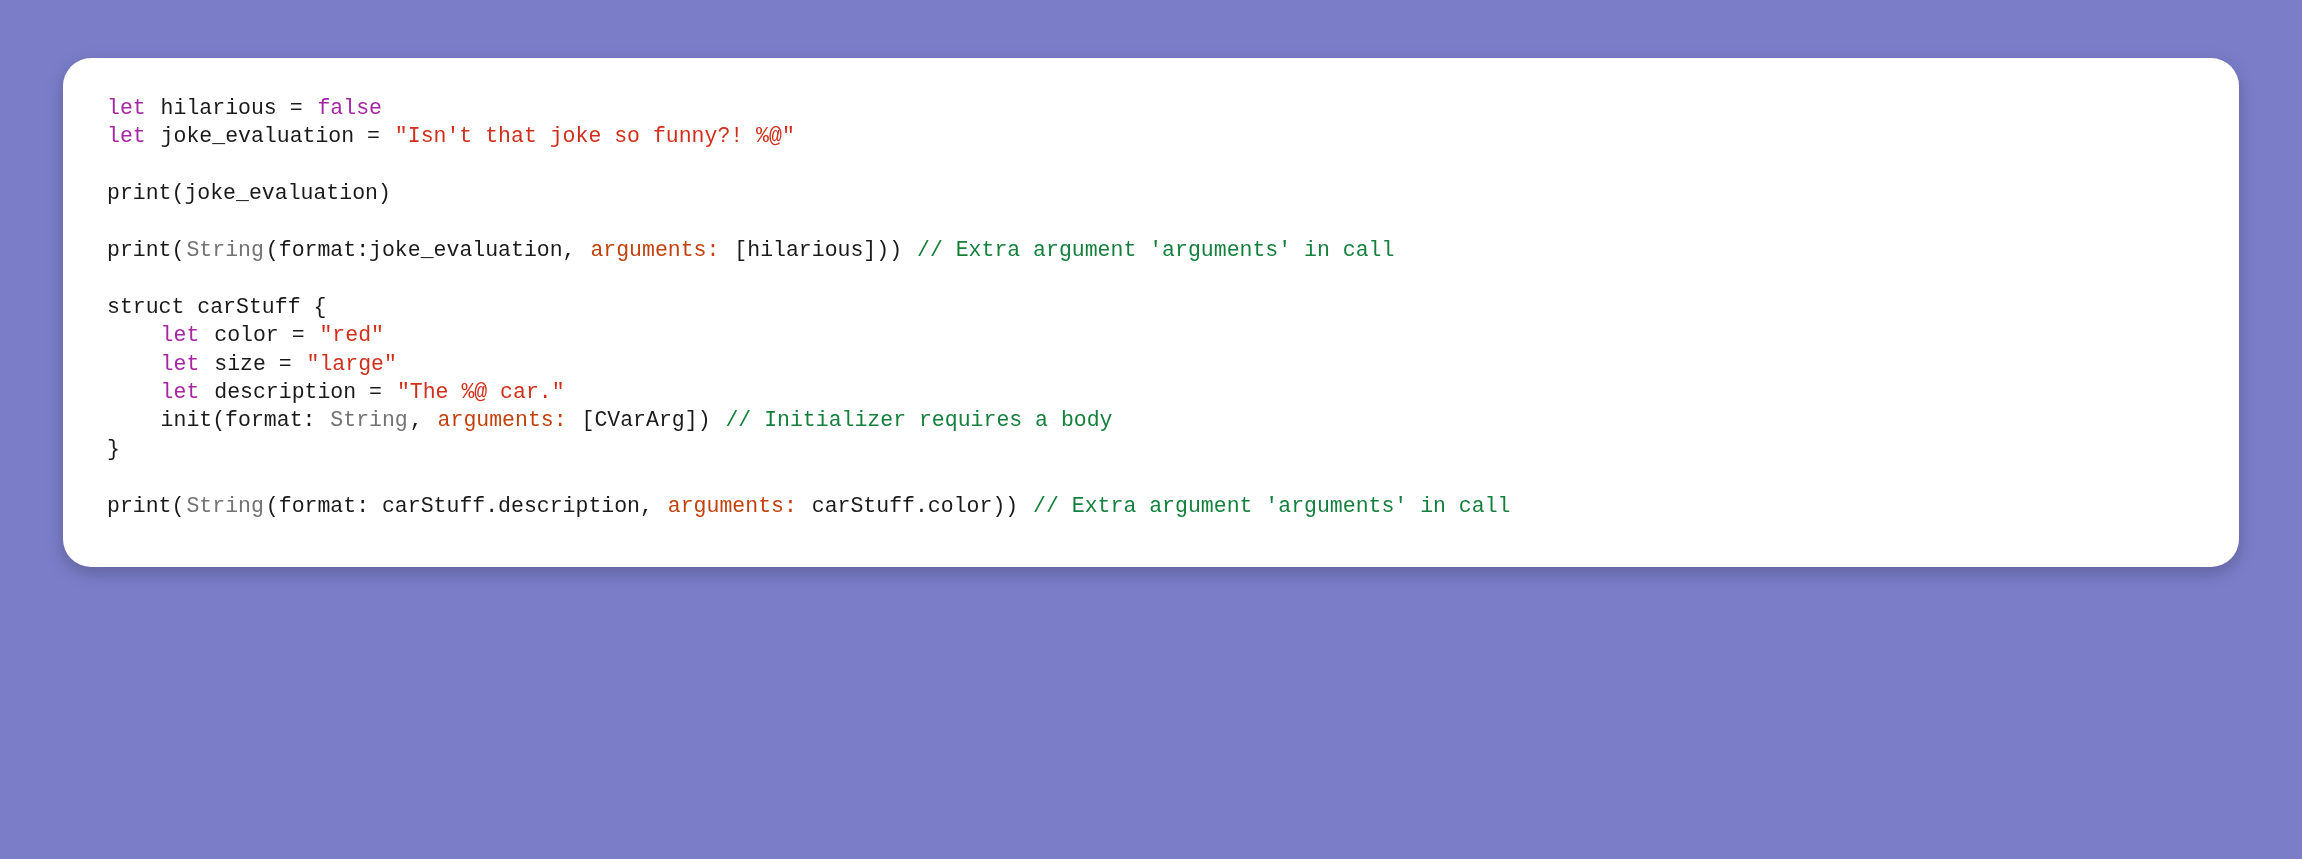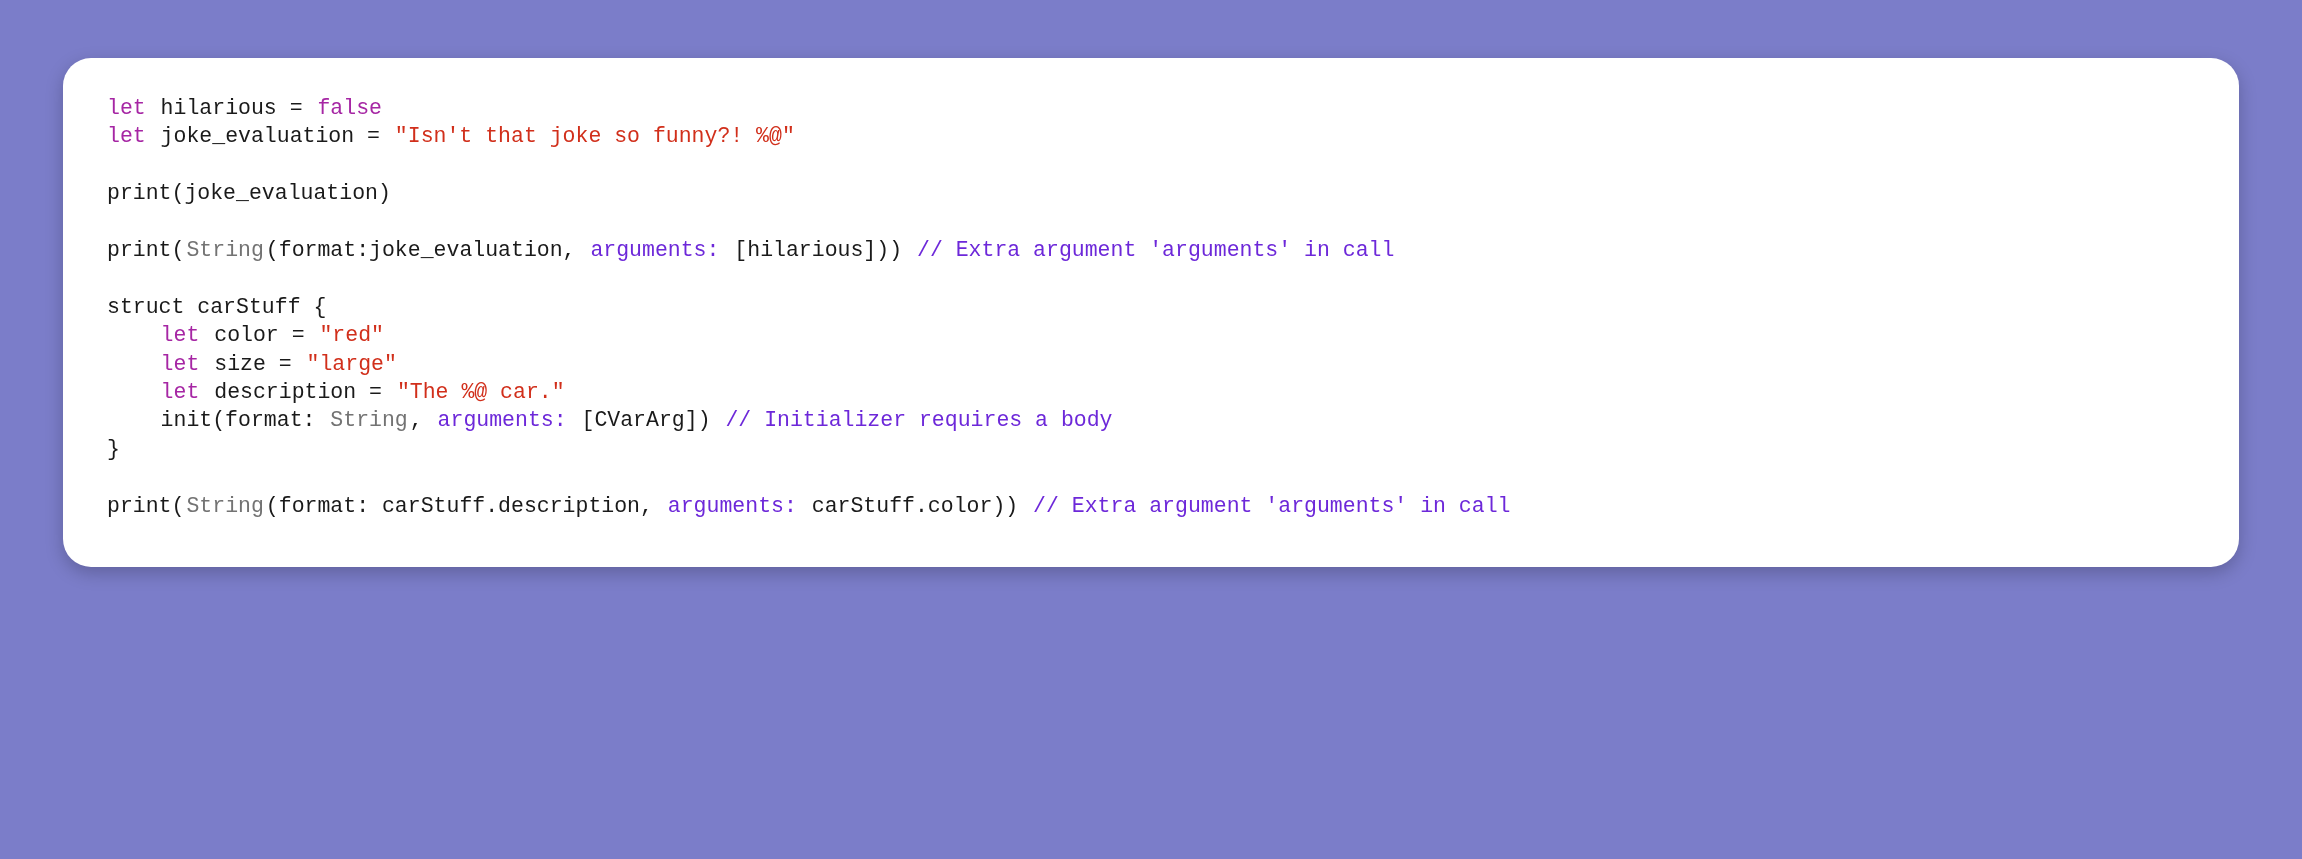--- a/index.html
+++ b/index.html
@@ -19,21 +19,21 @@
     background: #ffffff;
     border-radius: 28px;
     padding: 36px 42px 46px 42px;
     box-shadow: 0 6px 18px rgba(0,0,0,0.22);
     white-space: pre;
     overflow: hidden;
   }
   .kw   { color: #a626a4; }   
   .str  { color: #d12f1b; }   
   .fn   { color: #737373; }   
-  .arg  { color: #6d28d9; }   
-  .cmt  { color: #6d28d9; }   
+  .arg  { color: #c2410c; }   
+  .cmt  { color: #15803d; }   
   .pln  { color: #1a1a1a; }   
   .code-line { display: block; }
 </style>
 </head>
 <body>
 
 <div class="code-card"><span class="code-line"><span class="kw">let</span><span class="pln"> hilarious = </span><span class="kw">false</span></span><span class="code-line"><span class="kw">let</span><span class="pln"> joke_evaluation = </span><span class="str">"Isn't that joke so funny?! %@"</span></span><span class="code-line"> </span><span class="code-line"><span class="pln">print(joke_evaluation)</span></span><span class="code-line"> </span><span class="code-line"><span class="pln">print(</span><span class="fn">String</span><span class="pln">(format:joke_evaluation, </span><span class="arg">arguments:</span><span class="pln"> [hilarious])) </span><span class="cmt">// Extra argument 'arguments' in call</span></span><span class="code-line"> </span><span class="code-line"><span class="pln">struct carStuff {</span></span><span class="code-line"><span class="pln">    </span><span class="kw">let</span><span class="pln"> color = </span><span class="str">"red"</span></span><span class="code-line"><span class="pln">    </span><span class="kw">let</span><span class="pln"> size = </span><span class="str">"large"</span></span><span class="code-line"><span class="pln">    </span><span class="kw">let</span><span class="pln"> description = </span><span class="str">"The %@ car."</span></span><span class="code-line"><span class="pln">    </span><span class="pln">init(format: </span><span class="fn">String</span><span class="pln">, </span><span class="arg">arguments:</span><span class="pln"> [CVarArg]) </span><span class="cmt">// Initializer requires a body</span></span><span class="code-line"><span class="pln">}</span></span><span class="code-line"> </span><span class="code-line"><span class="pln">print(</span><span class="fn">String</span><span class="pln">(format: carStuff.description, </span><span class="arg">arguments:</span><span class="pln"> carStuff.color)) </span><span class="cmt">// Extra argument 'arguments' in call</span></span></div>
 
 </body></html>

